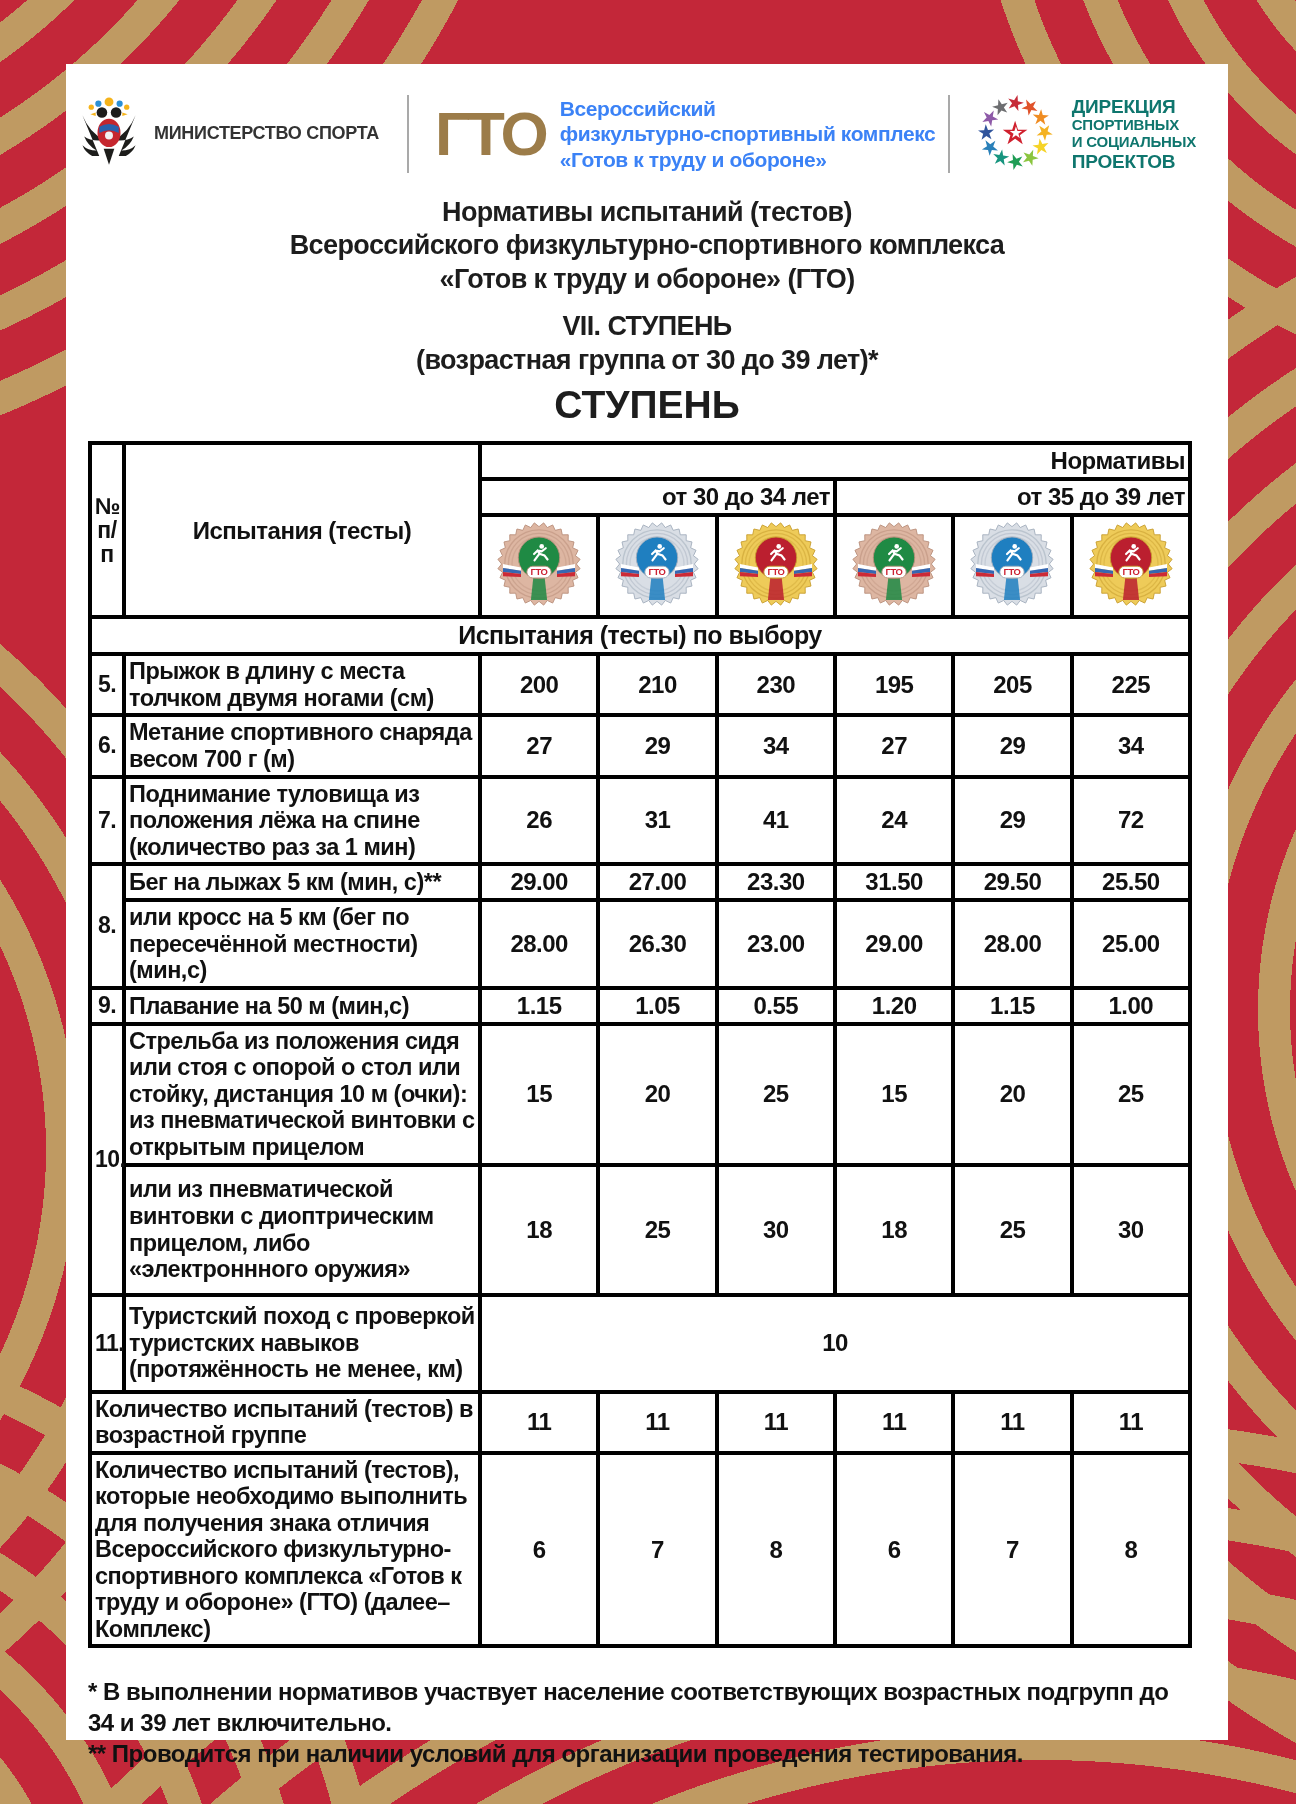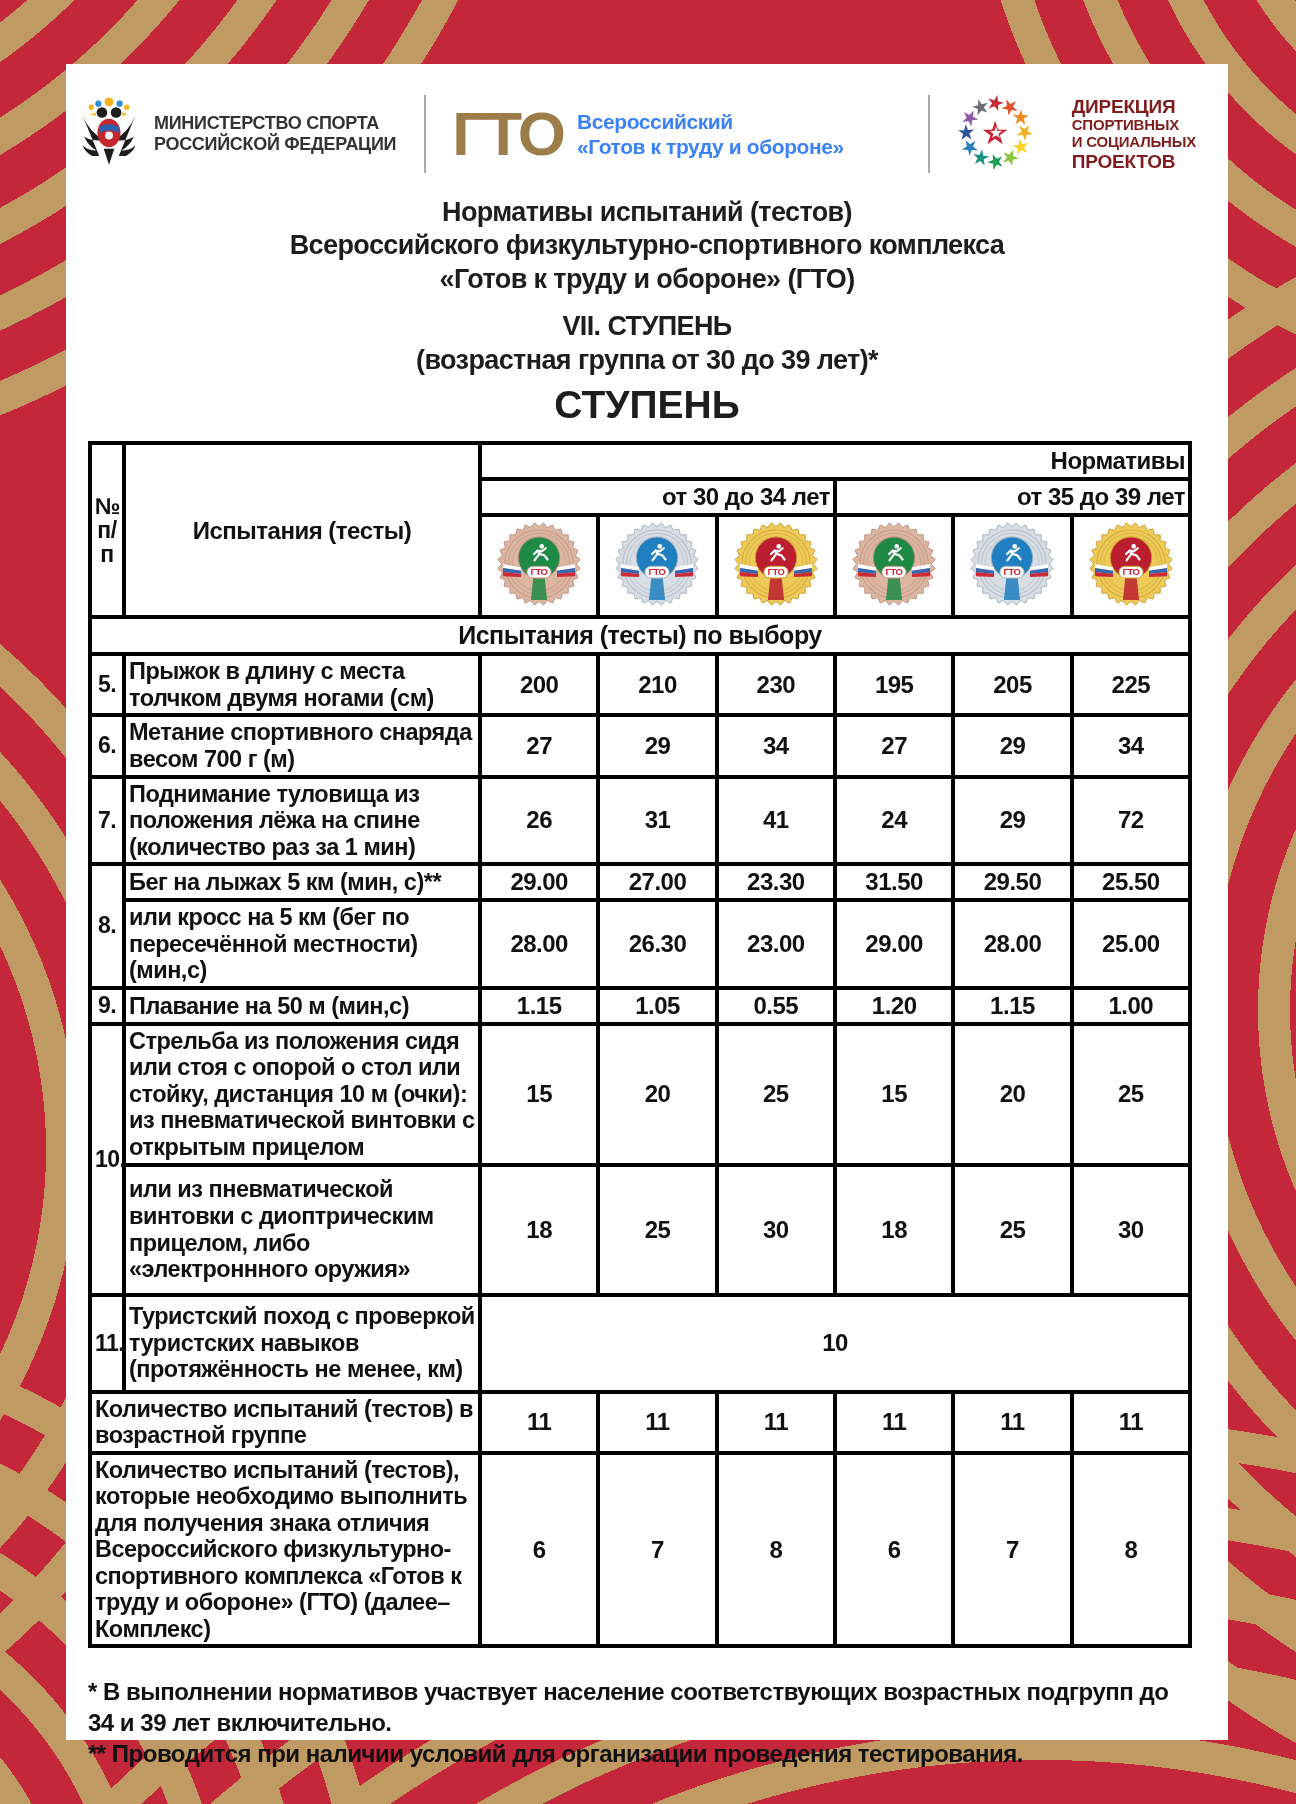--- a/index.html
+++ b/index.html
@@ -11,21 +11,21 @@
   .logos{display:flex;align-items:center;height:104px;padding:18px 26px 0 12px;box-sizing:content-box;}
   .min-block{display:flex;align-items:center;gap:14px;}
   .min-text{font-size:18px;font-weight:800;line-height:1.18;color:#333;letter-spacing:-0.3px;}
   .vdiv{width:2px;height:78px;background:#a9a9a9;}
   .d1{margin:0 26px 0 28px;}
   .d2{margin:0 24px 0 auto;}
   .gto-block{display:flex;align-items:center;gap:14px;}
   .gto-logo{font-size:62px;font-weight:900;color:#9c7c49;letter-spacing:-3px;line-height:1;}
   .gto-text{color:#3b82f6;font-weight:800;font-size:21px;line-height:1.2;letter-spacing:-0.4px;}
   .dsp-block{display:flex;align-items:center;gap:12px;margin-right:6px;}
-  .dsp-text{font-weight:900;color:#7f1d1d;line-height:1.12;letter-spacing:-0.2px;margin-left:20px;}
+  .dsp-text{font-weight:900;color:#0f766e;line-height:1.12;letter-spacing:-0.2px;}
   .dsp-text .big{font-size:19px;}
   .dsp-text .small{font-size:15px;}
   .stars{position:relative;width:86px;height:86px;flex:none;}
   .stars span{position:absolute;line-height:1;}
 
   
   .titles{text-align:center;color:#1d1d1d;margin-top:10px;letter-spacing:-0.6px;}
   .t-line{font-size:27px;font-weight:800;line-height:1.24;}
   .step{margin-top:14px;}
   .gender{font-size:39px;font-weight:900;margin-top:6px;letter-spacing:0;}
@@ -74,30 +74,30 @@
             <path d="M5 22 Q13 42 30 50 Q15 52 7 46 Q11 56 21 62 Q11 62 5 56 Q8 64 16 68 L24 68 Z" fill="#1d1d1b"></path>
             <path d="M65 22 Q57 42 40 50 Q55 52 63 46 Q59 56 49 62 Q59 62 65 56 Q62 64 54 68 L46 68 Z" fill="#1d1d1b"></path>
             <ellipse cx="35" cy="42" rx="13" ry="16" fill="#c5262e"></ellipse>
             <path d="M24 35 Q35 29 46 35 L46 42 Q35 36 24 42 Z" fill="#2a61ad"></path>
             <circle cx="35" cy="45" r="4.5" fill="#f2f2f2"></circle>
             <path d="M29 60 L35 78 L41 60 Z" fill="#1d1d1b"></path>
           </svg>
         </span>
         <div class="min-text">
           <div>МИНИСТЕРСТВО СПОРТА</div>
-          <div>РОССИЙСКОЙ ФЕДЕРАЦИИ</div>
         </div>
       </div>
 
       <div class="vdiv d1"></div>
 
       <div class="gto-block">
         <div class="gto-logo">ГТО</div>
         <div class="gto-text">
           <div>Всероссийский</div>
+          <div>физкультурно-спортивный комплекс</div>
           <div>«Готов к труду и обороне»</div>
         </div>
       </div>
 
       <div class="vdiv d2"></div>
 
       <div class="dsp-block">
         <div class="stars" id="dsp-stars">
             <span style="left:32px;top:1px;font-size:21px;color:#c62b39;transform:rotate(15deg)">★</span>
             <span style="left:47px;top:5px;font-size:21px;color:#e0532b;transform:rotate(45deg)">★</span>

